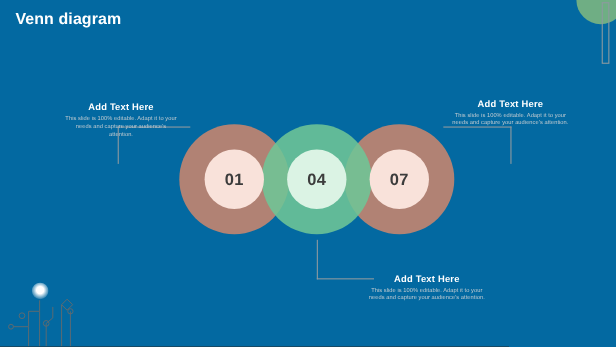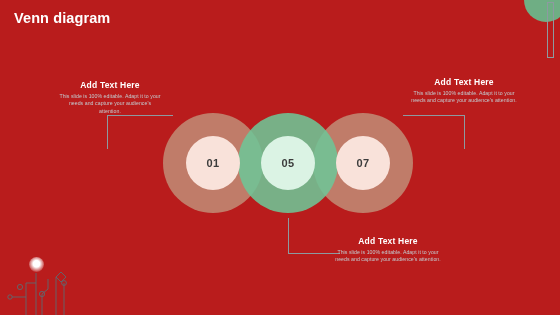--- a/index.html
+++ b/index.html
@@ -4,21 +4,21 @@
 <style>
   html, body {
     margin: 0;
     padding: 0;
     background: #27343b;
   }
   #slide {
     position: relative;
     width: 560px;
     height: 315px;
-    background: #b91c1c;
+    background: #0369a1;
     overflow: hidden;
     font-family: "Liberation Sans", sans-serif;
     -webkit-font-smoothing: antialiased;
   }
 
   
   #title {
     position: absolute;
     left: 14px;
     top: 10px;
@@ -73,21 +73,21 @@
     border-radius: 50%;
   }
   .venn-inner {
     position: absolute;
     border-radius: 50%;
     display: flex;
     align-items: center;
     justify-content: center;
   }
   .venn-num {
-    font-size: 11px;
+    font-size: 15px;
     font-weight: bold;
     color: #3c3c3c;
     letter-spacing: 0.4px;
   }
 
   #c1-outer { left: 163px; top: 113px; width: 100px; height: 100px; background: rgba(192,132,112,0.92); }
   #c2-outer { left: 238px; top: 113px; width: 100px; height: 100px; background: rgba(110,197,150,0.88); }
   #c3-outer { left: 313px; top: 113px; width: 100px; height: 100px; background: rgba(192,132,112,0.92); }
 
   #c1-inner { left: 186px; top: 136px; width: 54px; height: 54px; background: #f9e2da; }
@@ -110,21 +110,21 @@
 
   #conn3-v { left: 288px; top: 218px; height: 36px; }
   #conn3-h { left: 288px; top: 253px; width: 52px; }
 
   
   .textblock { position: absolute; }
   .tb-head {
     font-size: 8.5px;
     font-weight: bold;
     color: #ffffff;
-    margin: 0 0 3px 0;
+    margin: 12px 0 3px 0;
     letter-spacing: 0.2px;
   }
   .tb-body {
     font-size: 5.2px;
     line-height: 7.4px;
     color: #c3ccd1;
     margin: 0;
     letter-spacing: 0.05px;
   }
   .tb-left  { left: 58px;  top: 80px;  width: 104px; text-align: center; }
@@ -166,21 +166,21 @@
   <div class="line line-h" id="conn3-h"></div>
 
   <div class="venn-outer" id="c1-outer"></div>
   <div class="venn-outer" id="c3-outer"></div>
   <div class="venn-outer" id="c2-outer"></div>
 
   <div class="venn-inner" id="c1-inner">
     <span class="venn-num">01</span>
   </div>
   <div class="venn-inner" id="c2-inner">
-    <span class="venn-num">05</span>
+    <span class="venn-num">04</span>
   </div>
   <div class="venn-inner" id="c3-inner">
     <span class="venn-num">07</span>
   </div>
 
   <div class="textblock tb-left">
     <p class="tb-head">Add Text Here</p>
     <p class="tb-body">This slide is 100% editable. Adapt it to your needs and capture your audience's attention.</p>
   </div>
 

